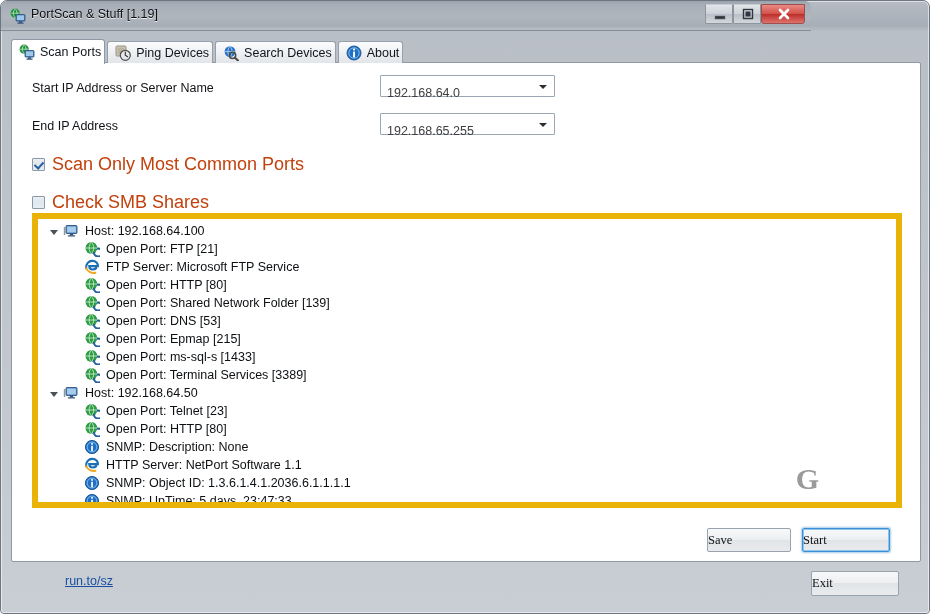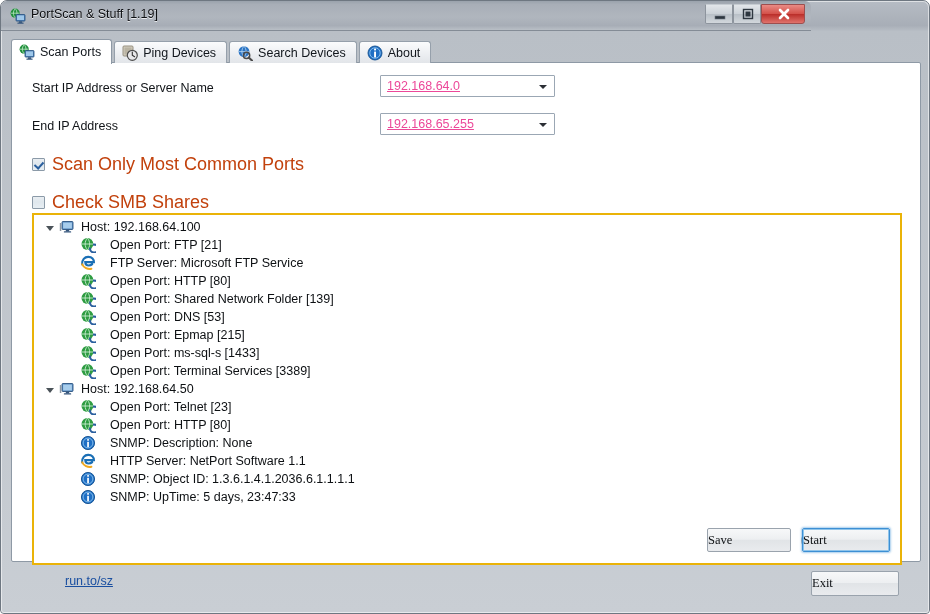--- a/index.html
+++ b/index.html
@@ -92,21 +92,21 @@
     display: flex;
     align-items: flex-end;
     z-index: 5;
   }
   .tab {
     position: relative;
     height: 22px;
     display: flex;
     align-items: center;
     gap: 5px;
-    padding: 0 10px 0 7px;
+    padding: 0 3px 0 7px;
     box-sizing: border-box;
     font-size: 12.5px;
     color: #11161c;
     background: linear-gradient(to bottom, #fbfcfd 0%, #eef0f3 50%, #e2e5e9 100%);
     border: 1px solid #96a0ab;
     border-bottom: none;
     border-radius: 3px 3px 0 0;
     margin-right: 2px;
     cursor: default;
     white-space: nowrap;
@@ -147,25 +147,24 @@
     width: 175px;
     height: 22px;
     box-sizing: border-box;
     background: #ffffff;
     border: 1px solid #9ba7b4;
     border-radius: 1px;
     cursor: default;
   }
   .combo .cval {
     position: absolute;
-    left: 6px; top: 3px;
+    left: 6px; top: 10px;
     font-size: 12.5px;
-    color: #ec4899;
-    white-space: nowrap;
-    text-decoration: underline;
+    color: #404040;
+    white-space: nowrap;
   }
   .combo .carrow {
     position: absolute;
     right: 7px; top: 9px;
     width: 0; height: 0;
     border-left: 4px solid transparent;
     border-right: 4px solid transparent;
     border-top: 4px solid #2b2f35;
   }
 
@@ -196,36 +195,36 @@
     transform: rotate(42deg);
   }
   .cblabel { font-size: 18px; color: #c2410c; white-space: nowrap; }
 
   
   #treeview {
     position: absolute;
     left: 20px;
     top: 150px;
     width: 870px;
-    height: 352px;
+    height: 295px;
     box-sizing: border-box;
     background: #ffffff;
-    border: 2px solid #eab308;
+    border: 6px solid #eab308;
     overflow: hidden;
     padding: 3px 0 0 0;
   }
   .tnode {
     display: flex;
     align-items: center;
     height: 18px;
     white-space: nowrap;
     cursor: default;
   }
   .tnode.root { padding-left: 12px; }
-  .tnode.child { padding-left: 46px; gap: 8px; }
+  .tnode.child { padding-left: 46px; }
   .expander {
     width: 0; height: 0;
     flex: none;
     margin-right: 5px;
     border-top: 5px solid #4a5258;
     border-left: 4px solid transparent;
     border-right: 4px solid transparent;
     transform: translateY(1px);
   }
   .tnode .ticon16 { width: 16px; height: 16px; flex: none; margin-right: 6px; display: block; }

